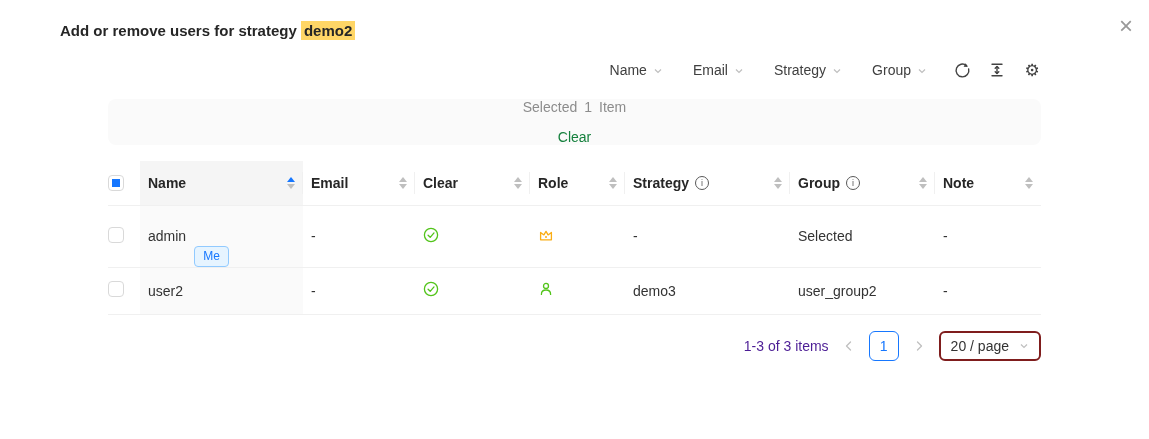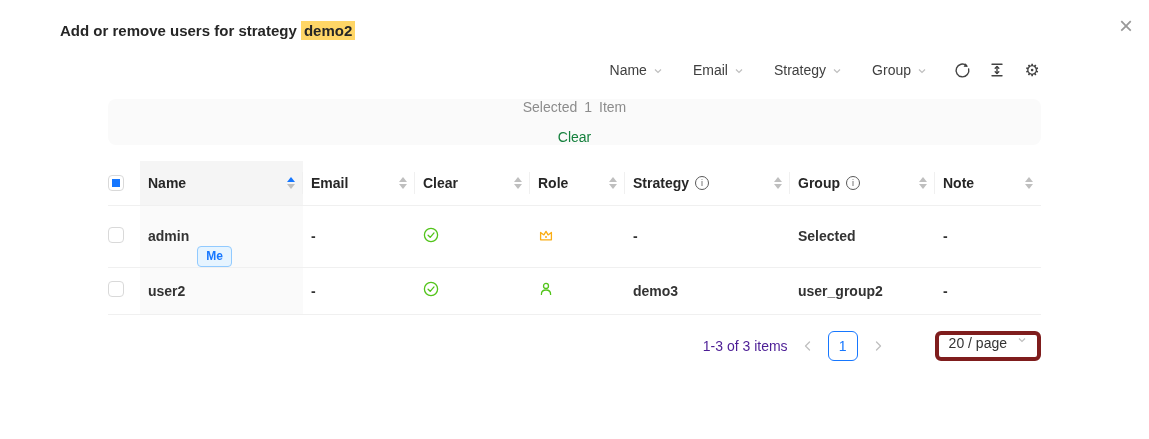--- a/index.html
+++ b/index.html
@@ -25,21 +25,21 @@
 
   
   .selection-bar { margin:20px 108px 0; height:46px; background:#fafafa; border-radius:8px;
     display:flex; align-items:center; justify-content:space-between; padding:0 20px;flex-direction:column; }
   .selection-text { color:#8c8c8c; display:flex; gap:7px; }
   .clear-link { color:#15803d; cursor:pointer; }
 
   
   .table-wrap { margin:16px 108px 0; }
   table { width:100%; border-collapse:collapse; table-layout:fixed; }
-  th, td { text-align:left; padding:0 8px; border-bottom:1px solid #f0f0f0;font-weight:bold; }
+  th, td { text-align:left; padding:0 8px; border-bottom:1px solid #f0f0f0; }
   th { height:44px; font-weight:600; font-size:14px; color:#262626; position:relative; }
   td { height:47px; color:#333; }
   th.sep::after { content:""; position:absolute; right:0; top:11px; width:1px; height:22px;
     background:#f0f0f0; }
   th.name-col { background:#f5f5f5; }
   td.name-col { background:#fafafa; }
   tr.selected td, tr.selected td.name-col { background:#e6f4ff; }
   .th-inner { display:flex; align-items:center; cursor:pointer; }
   .sorter { margin-left:auto; display:flex; flex-direction:column; gap:2px; padding-left:8px; }
   .caret { width:0; height:0; border-left:4px solid transparent; border-right:4px solid transparent; }
@@ -63,22 +63,22 @@
     border-radius:4px; padding:1px 8px 2px; line-height:16px;margin-top:40px; }
 
   
   .pagination { margin:16px 108px 0; display:flex; justify-content:flex-end; align-items:center;
     gap:14px; }
   .total-text { color:#4c1d95; }
   .page-nav { color:#bfbfbf; cursor:pointer; display:flex; align-items:center; }
   .page-btn { min-width:30px; height:30px; border:1px solid #1677ff; border-radius:6px;
     color:#1677ff; display:flex; align-items:center; justify-content:center; cursor:pointer;
     background:#fff; }
-  .size-select { height:30px; border:4px solid #7f1d1d; border-radius:6px; padding:0 10px;
-    display:flex; gap:10px; color:#333; cursor:pointer; background:#fff;margin-left:37px; }
+  .size-select { height:30px; border:2px solid #7f1d1d; border-radius:6px; padding:0 10px;
+    display:flex; align-items:center; gap:10px; color:#333; cursor:pointer; background:#fff; }
 </style>
 </head>
 <body>
 
 <div class="modal-header">
   <div class="page-title">
     <span>Add or remove users for strategy </span><mark>demo2</mark>
   </div>
   <span class="close-btn">×</span>
 </div>

